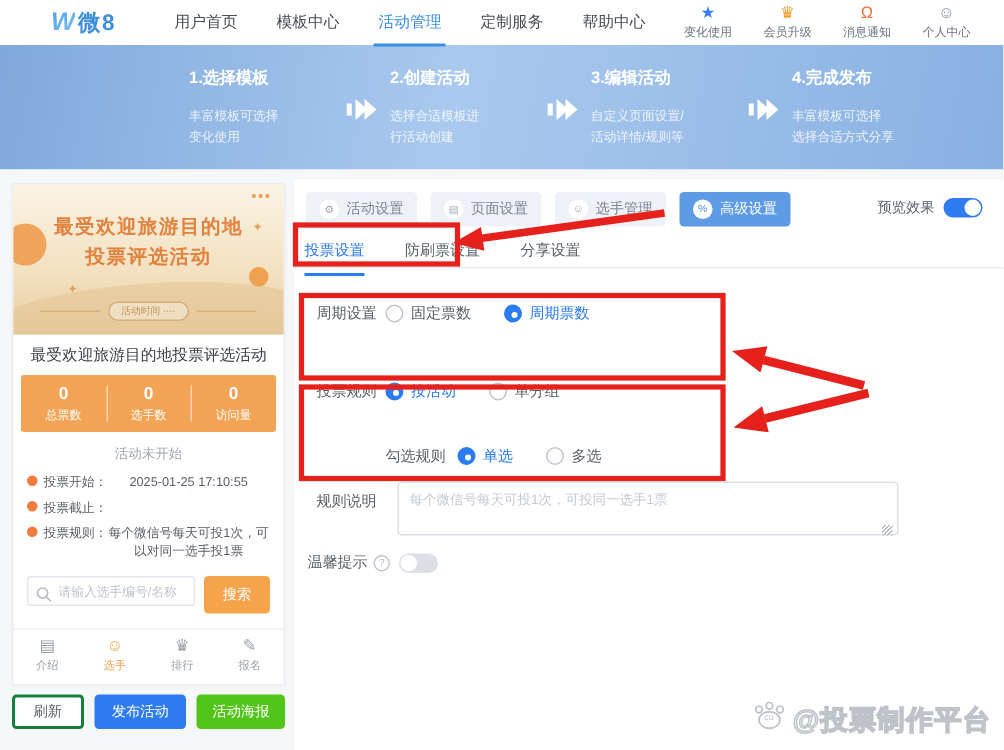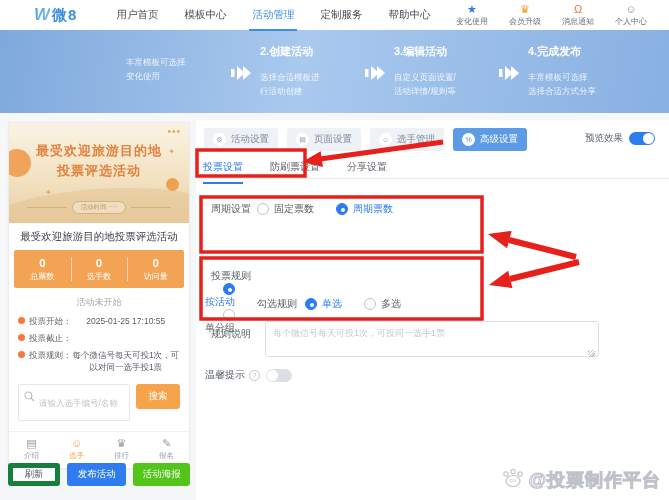--- a/index.html
+++ b/index.html
@@ -63,36 +63,36 @@
   .p-stat .l { color:#fff; font-size:8px; margin-top:2px; }
   .p-status { text-align:center; font-size:9px; color:#a2a7ae; padding:8px 0 6px; }
   .p-info { padding:0 9px;text-align:center; }
   .p-info-row { display:flex; font-size:8.5px; line-height:1.5; color:#5a5e66; margin-bottom:4px; }
   .p-info-row .dot { width:7px; height:7px; border-radius:50%; background:#f57a3d; flex:0 0 7px; margin:2px 4px 0 0; }
   .p-info-row .ilbl { white-space:nowrap; }
   .p-info-row .ival { flex:1; }
   .p-search { display:flex; padding:6px 9px 2px; gap:0; }
   .p-search-box { position:relative; flex:1; }
   .p-search-box svg { position:absolute; left:6px; top:7px; }
-  .p-search-input { width:100%; height:37px; border:1px solid #e4e7ed; border-radius:2px; padding:0 4px 0 20px;
+  .p-search-input { width:100%; height:20px; border:1px solid #e4e7ed; border-radius:2px; padding:0 4px 0 20px;
     font-size:8.5px; color:#333; background:#fff; outline:none; }
   .p-search-input::placeholder { color:#bfc4cb; }
   .p-search-btn { width:44px; height:25px; margin-left:6px; background:#f5a44c; color:#fff; border:none;
     border-radius:3px; font-size:9.5px; cursor:pointer; }
   .p-tabbar { margin-top:8px; border-top:1px solid #f0f1f3; display:flex; padding:5px 0 7px; }
   .p-tab { flex:1; display:flex; flex-direction:column; align-items:center; color:#9aa0a6; cursor:pointer; }
   .p-tab .tico { font-size:11px; line-height:13px; }
   .p-tab .tlbl { font-size:7.5px; margin-top:1px; }
   .p-tab.active { color:#f5a34b; }
 
   
   .phone-btns { position:absolute; left:8px; top:463px; width:182px; display:flex; gap:7px; z-index:3; }
   .pb { height:23px; border-radius:3px; font-size:9.5px; display:flex; align-items:center; justify-content:center;
     cursor:pointer; white-space:nowrap; }
-  .pb-plain { flex:0.78; background:#fff; border:5px solid #15803d; color:#5a6068; }
+  .pb-plain { flex:0.78; background:#fff; border:2px solid #15803d; color:#5a6068; }
   .pb-blue { flex:1.1; background:#2e7cf0; color:#fff; border:none; }
   .pb-green { flex:1.05; background:#52c41a; color:#fff; border:none; }
 
   
   .panel { position:absolute; left:196px; top:120px; width:473px; height:380px; background:#fff; z-index:2; }
   .tabs-row { position:absolute; left:8px; top:8px; display:flex; gap:9px; }
   .m-tab { display:flex; align-items:center; gap:5px; height:23px; padding:0 9px; border-radius:3px;
     background:#eef1f5; color:#7d8799; font-size:9.5px; cursor:pointer; white-space:nowrap; }
   .m-tab .mico { width:13px; height:13px; border-radius:50%; background:#fff; color:#9aa3b2;
     font-size:7px; display:flex; align-items:center; justify-content:center; }
@@ -171,20 +171,21 @@
     </div>
     <div class="h-act">
       <span class="ico ico-gray">☺</span>
       <span class="lbl">个人中心</span>
     </div>
   </div>
 </div>
 
 <div class="banner">
   <div class="step">
+    <div class="step-title">1.选择模板</div>
     <div class="step-desc">
         <div>丰富模板可选择</div>
         <div>变化使用</div>
       </div>
   </div>
   <div class="step-arrow">
     <svg width="20" height="14">
         <rect x="0" y="3" width="3.5" height="8" fill="#fff"></rect>
         <polygon points="6,0 14,7 6,14" fill="#fff"></polygon>
         <polygon points="12,0 20,7 12,14" fill="#fff"></polygon>
@@ -350,21 +351,21 @@
 
   <div class="form-row" style="left:9px; top:82px;">
     <span class="f-label">周期设置</span>
     <span class="radio"></span>
     <span class="radio-lbl">固定票数</span>
     <span class="radio checked"></span>
     <span class="radio-lbl sel">周期票数</span>
   </div>
 
 
-  <div class="form-row" style="left:9px; top:149px;flex-direction:column;">
+  <div class="form-row" style="left:9px; top:134px;">
     <span class="f-label">投票规则</span>
     <span class="radio checked"></span>
     <span class="radio-lbl sel">按活动</span>
     <span class="radio"></span>
     <span class="radio-lbl">单分组</span>
   </div>
 
   <div class="form-row" style="left:61px; top:177px;">
     <span class="f-label" style="width:auto; margin-right:8px;">勾选规则</span>
     <span class="radio checked"></span>

